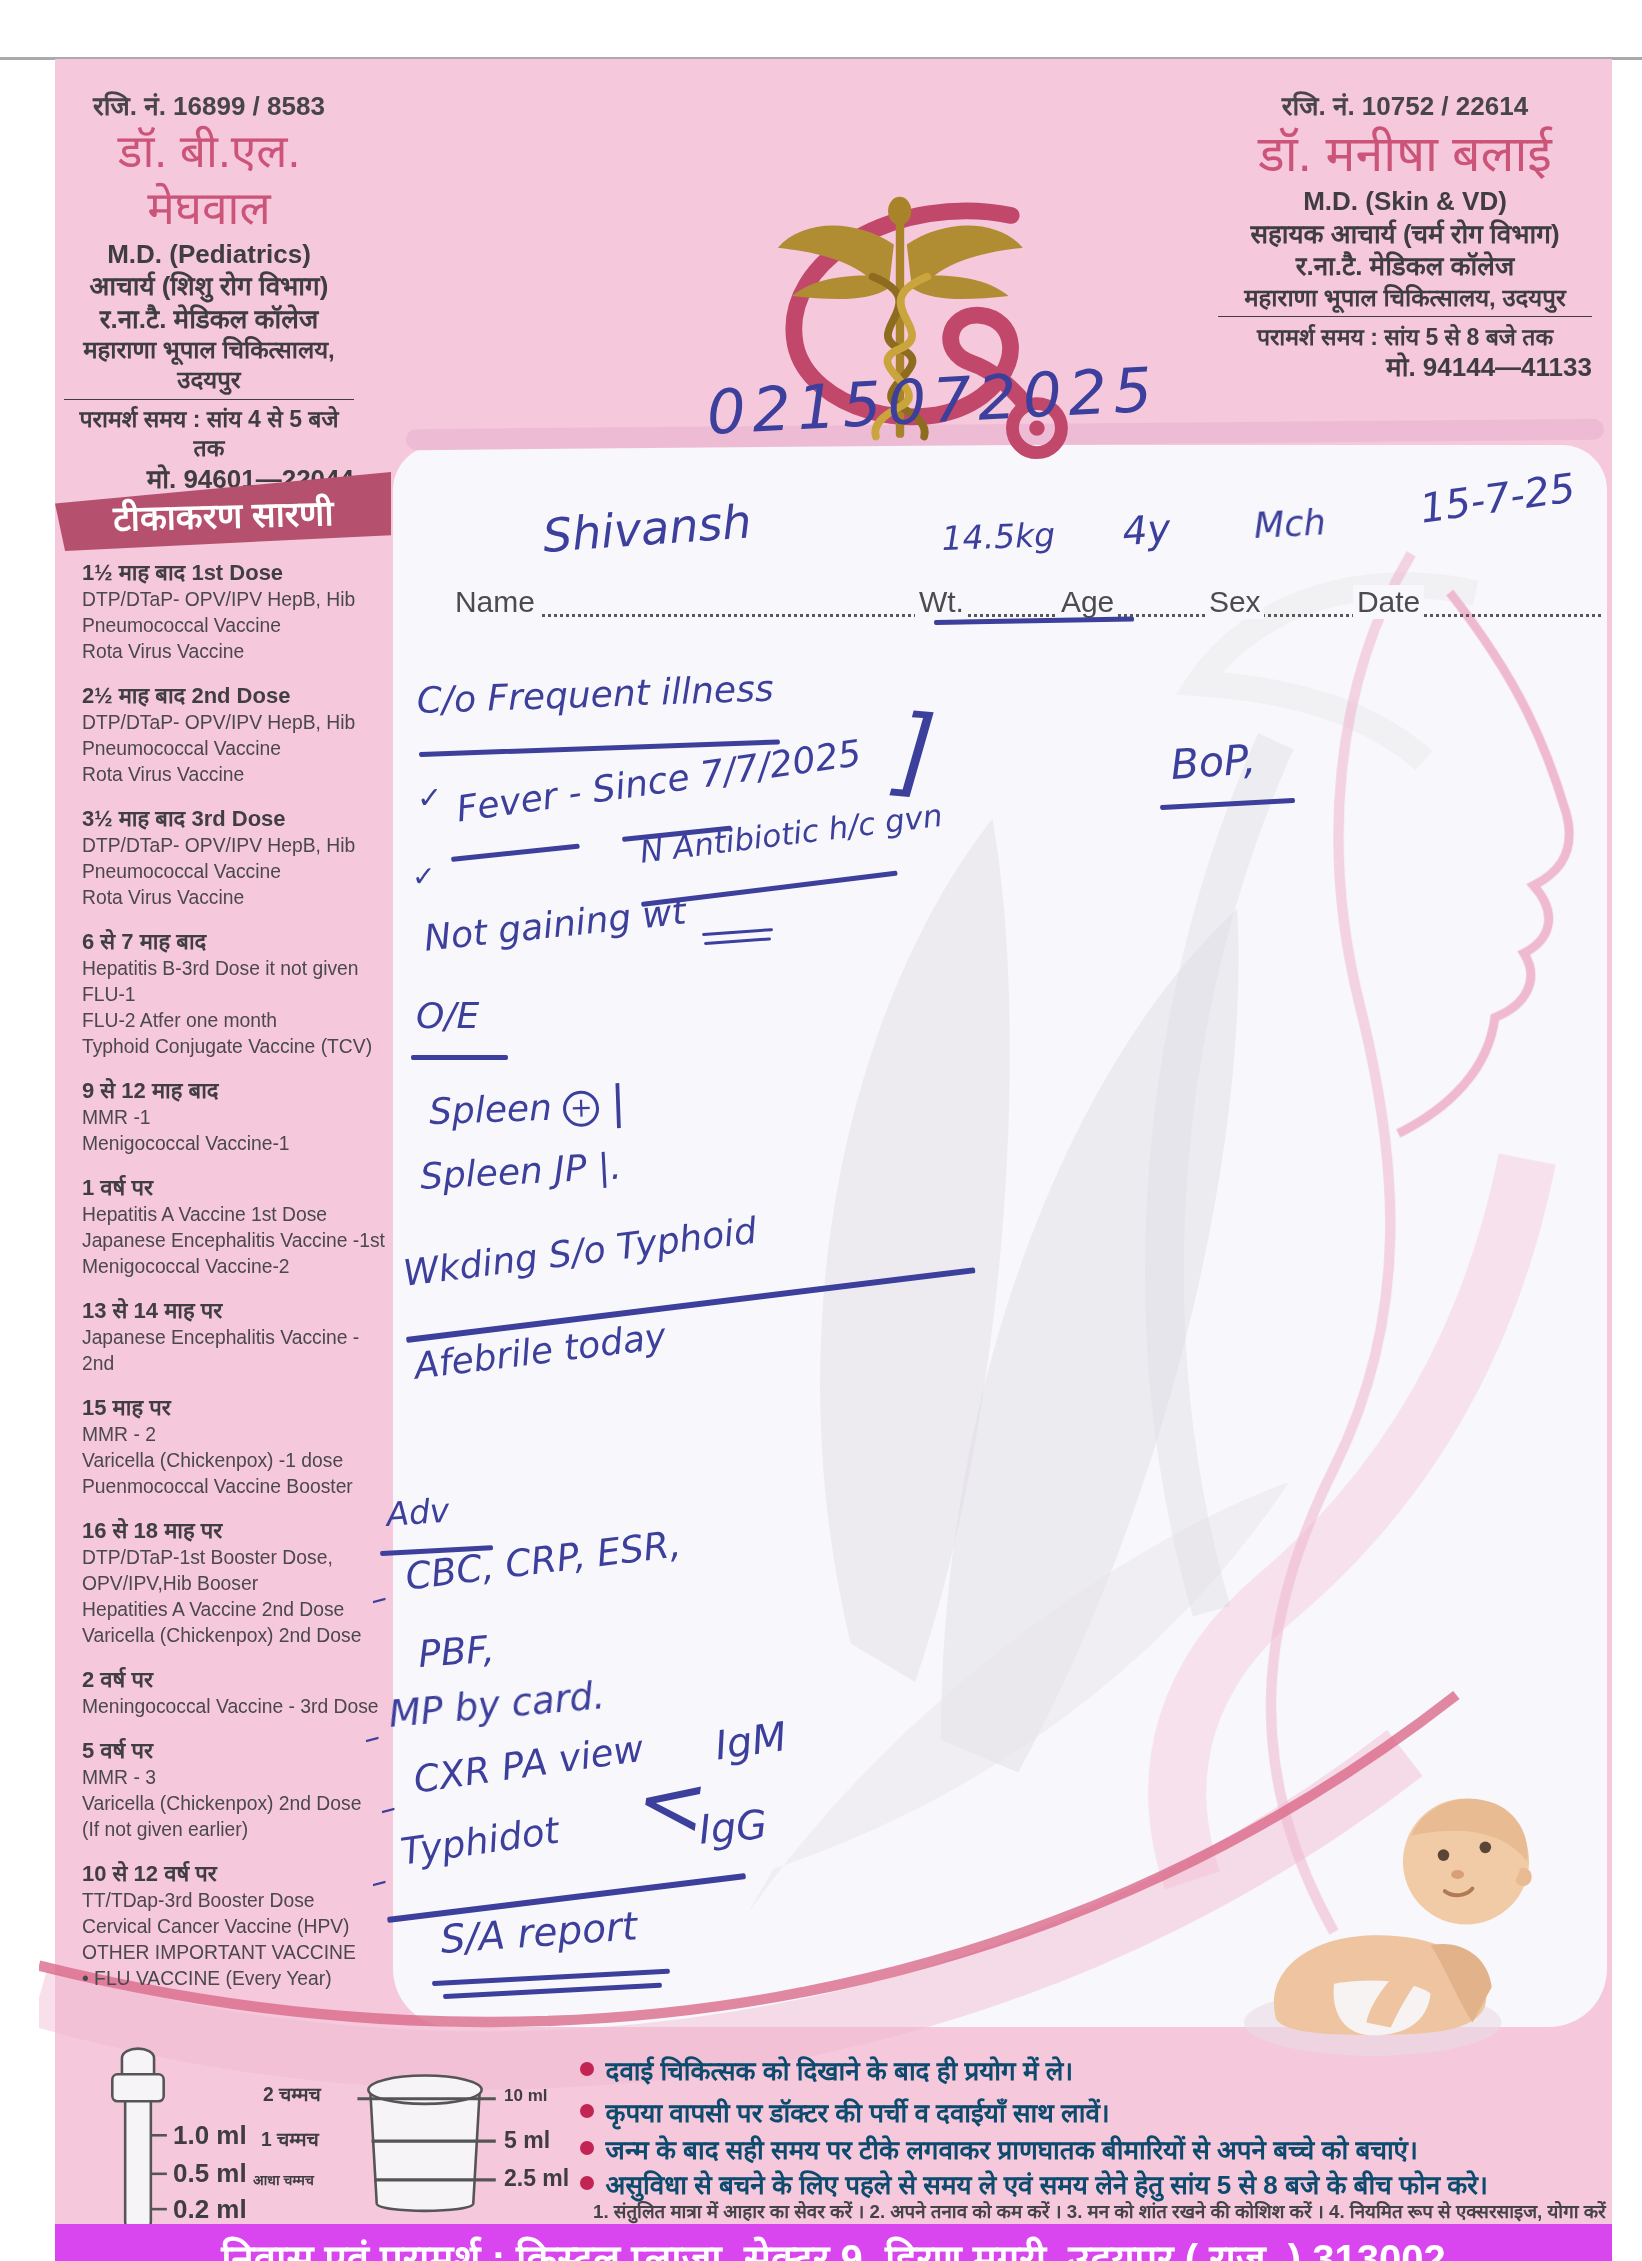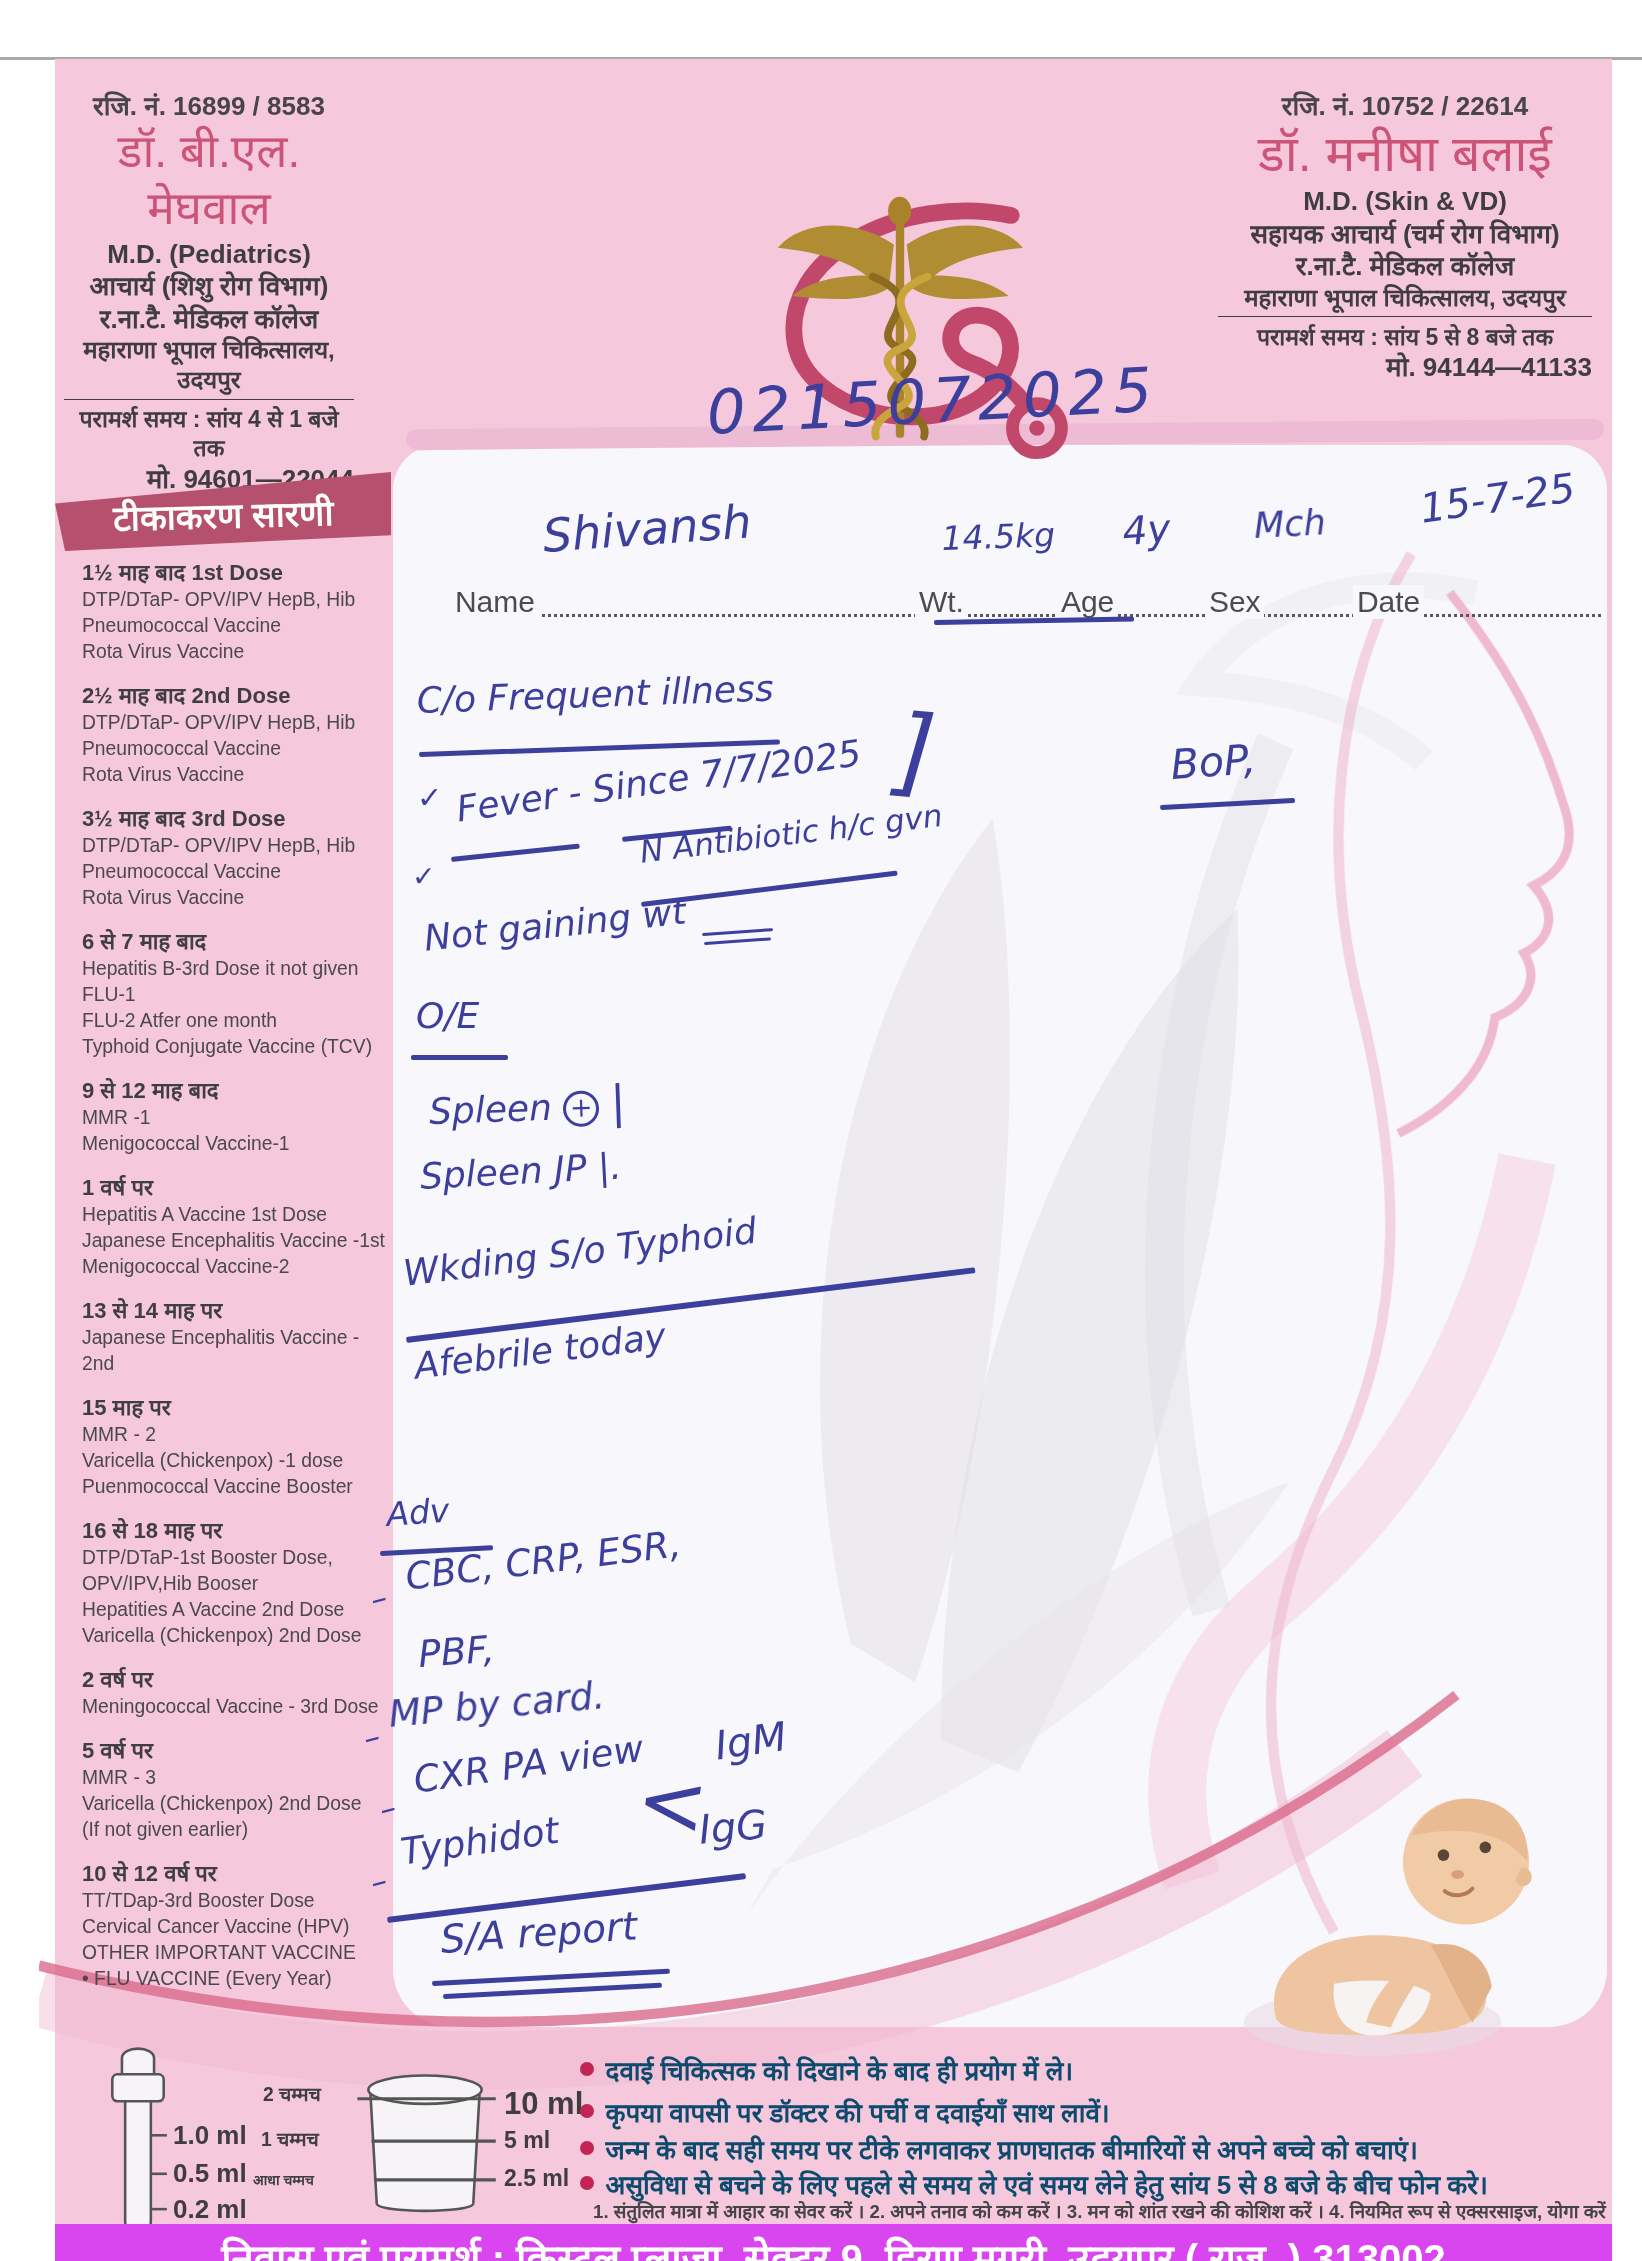--- a/index.html
+++ b/index.html
@@ -77,21 +77,21 @@
     </g>
   </svg>
 
   <div class="abs hdr" style="left:64px;top:90px;width:290px;">
     <div class="reg">रजि. नं. 16899 / 8583</div>
     <div class="docname" style="font-size:46px;">डॉ. बी.एल. मेघवाल</div>
     <div class="deg">M.D. (Pediatrics)</div>
     <div class="ln">आचार्य (शिशु रोग विभाग)</div>
     <div class="ln">र.ना.टै. मेडिकल कॉलेज</div>
     <div class="ln2">महाराणा भूपाल चिकित्सालय, उदयपुर</div>
-    <div class="timing">परामर्श समय : सांय 4 से 1 बजे तक</div>
+    <div class="timing">परामर्श समय : सांय 4 से 5 बजे तक</div>
     <div class="phone">मो. 94601—22044</div>
   </div>
 
   <div class="abs hdr" style="left:1218px;top:90px;width:374px;">
     <div class="reg">रजि. नं. 10752 / 22614</div>
     <div class="docname" style="font-size:50px;">डॉ. मनीषा बलाई</div>
     <div class="deg">M.D. (Skin &amp; VD)</div>
     <div class="ln">सहायक आचार्य (चर्म रोग विभाग)</div>
     <div class="ln">र.ना.टै. मेडिकल कॉलेज</div>
     <div class="ln2">महाराणा भूपाल चिकित्सालय, उदयपुर</div>
@@ -303,21 +303,21 @@
 
   <svg class="abs" style="left:351px;top:2065px;" width="148" height="155" viewBox="0 0 230 240">
     <g fill="#f7f4f8" stroke="#555" stroke-width="4">
       <path d="M 30 40 L 200 40 L 190 215 C 188 230, 42 230, 40 215 Z"></path>
       <ellipse cx="115" cy="38" rx="88" ry="22"></ellipse>
       <line x1="10" y1="52" x2="225" y2="52" stroke-width="5"></line>
       <line x1="32" y1="118" x2="225" y2="118" stroke-width="5"></line>
       <line x1="36" y1="178" x2="225" y2="178" stroke-width="5"></line>
     </g>
   </svg>
-  <div class="abs mlabel" style="left:504px;top:2086px;font-size:31px;">10 ml</div>
+  <div class="abs mlabel" style="left:504px;top:2086px;font-size:17px;">10 ml</div>
   <div class="abs mlabel" style="left:504px;top:2127px;font-size:23px;">5 ml</div>
   <div class="abs mlabel" style="left:504px;top:2165px;font-size:23px;">2.5 ml</div>
 
   <div class="abs blt" style="left:580px;top:2052px;width:1005px;">
     <span class="dot"></span>
     <span class="txt">दवाई चिकित्सक को दिखाने के बाद ही प्रयोग में ले।</span>
   </div>
   <div class="abs blt" style="left:580px;top:2131px;width:1031px;">
     <span class="dot"></span>
     <span class="txt">जन्म के बाद सही समय पर टीके लगवाकर प्राणघातक बीमारियों से अपने बच्चे को बचाएं।</span>

